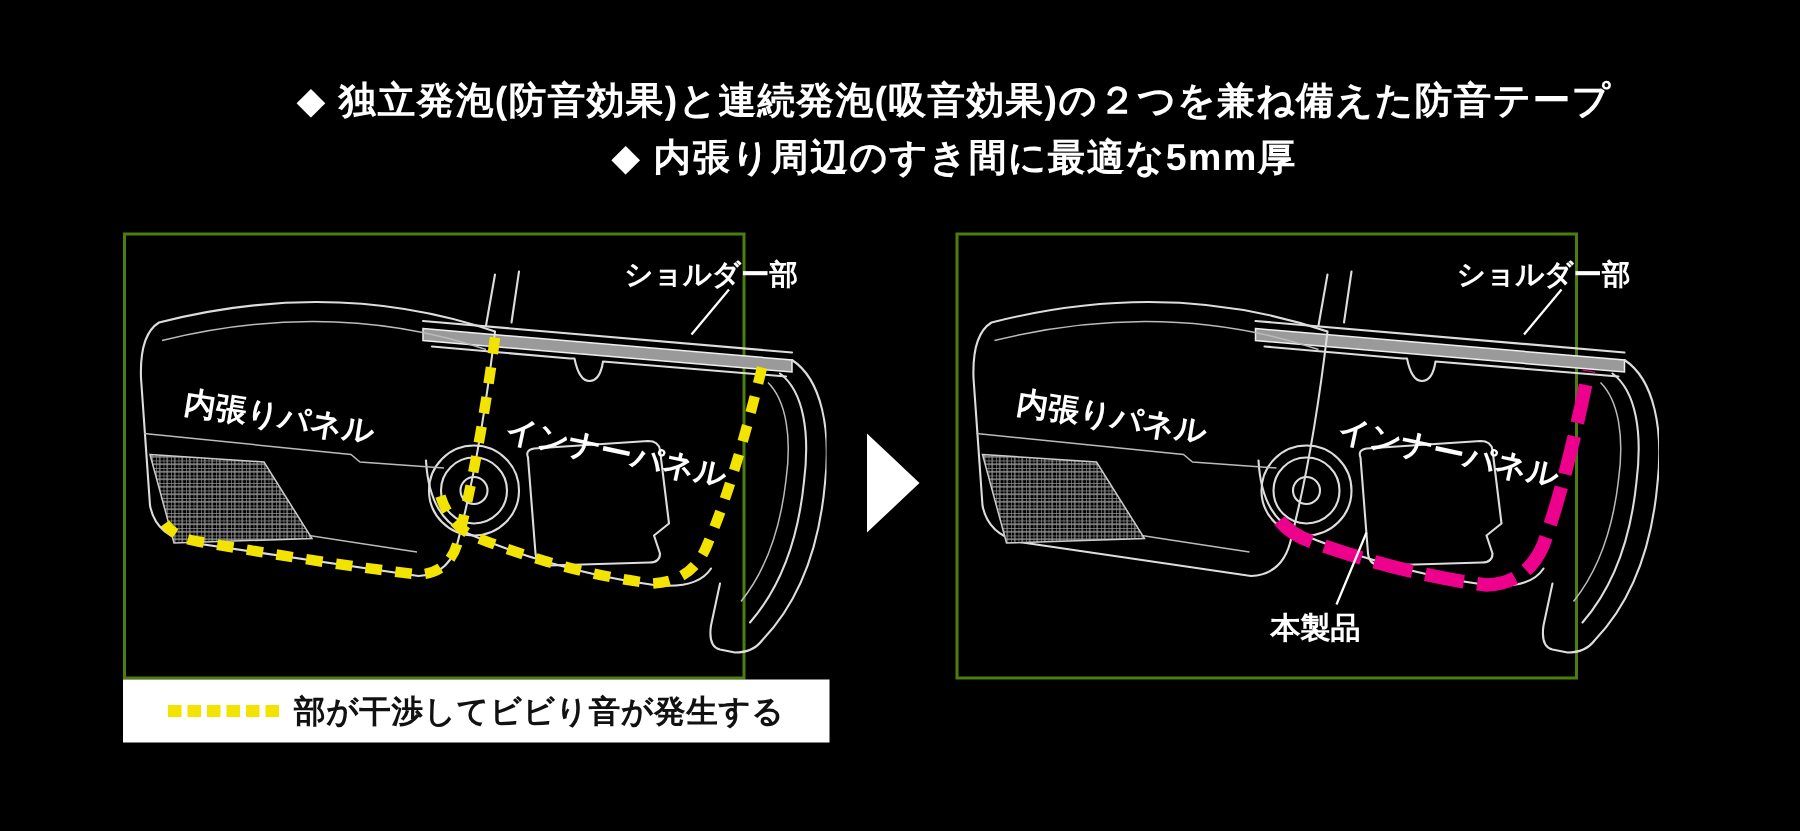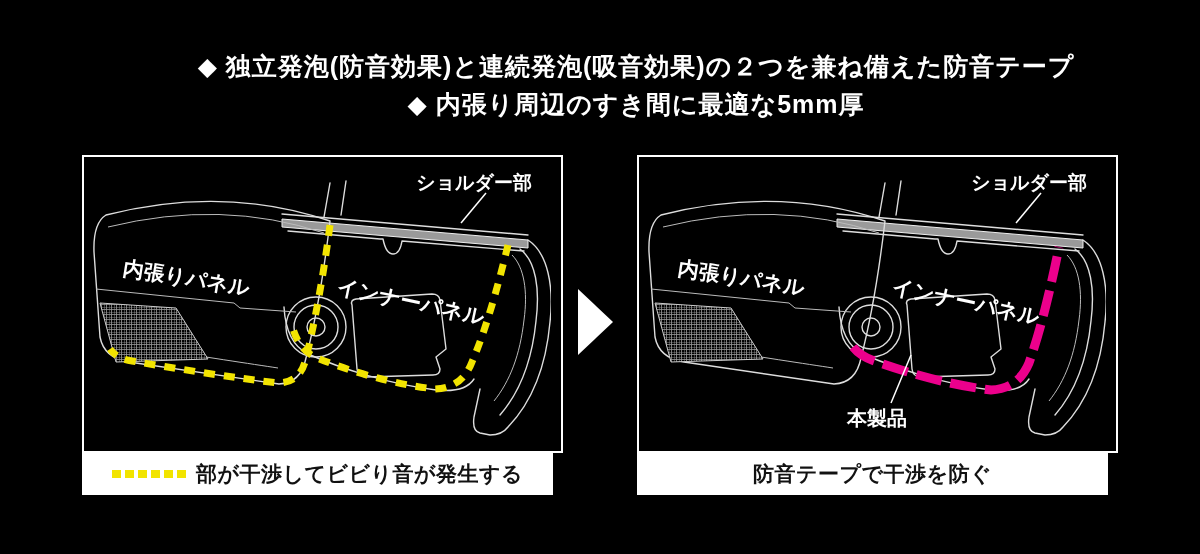--- a/index.html
+++ b/index.html
@@ -17,22 +17,22 @@
     margin-left:36px;
   }
   #header-line1{top:50px;font-size:25px;}
   #header-line2{top:88px;font-size:25px;}
 
   .panel{position:absolute;top:155px;width:471px;}
   #before-panel{left:82px;}
   #after-panel{left:637px;}
 
   .diagram-box{
-    width:481px;height:298px;
-    border:2px solid #ffffff;
+    width:415px;height:298px;
+    border:2px solid #4d7c0f;
     box-sizing:border-box;
     background:#000;
   }
   .diagram-box svg{display:block;width:467px;height:294px;}
 
   .caption-strip{
     width:471px;height:42px;
     background:#fff;
     display:flex;align-items:center;justify-content:center;gap:10px;
   }
@@ -164,16 +164,13 @@
       <path class="tape" d="M214 190 Q222 200 238 205 C272 217 312 228 352 233 Q379 232 390 206 C402 172 412 130 420 90"></path>
 
       <path class="leader" d="M402 36 L377 66"></path>
       <text x="448" y="32" font-size="19" text-anchor="end">ショルダー部</text>
       <text x="0" y="0" font-size="21" transform="translate(38,118) rotate(9)">内張りパネル</text>
       <text x="0" y="0" font-size="21" transform="translate(252,136) rotate(12)">インナーパネル</text>
       <path class="leader" d="M252 246 L272 198"></path>
       <text x="208" y="268" font-size="20">本製品</text>
     </svg>
   </div>
-  <div class="caption-strip">
-    <span class="caption-text">防音テープで干渉を防ぐ</span>
-  </div>
 </div>
 
 </body></html>

